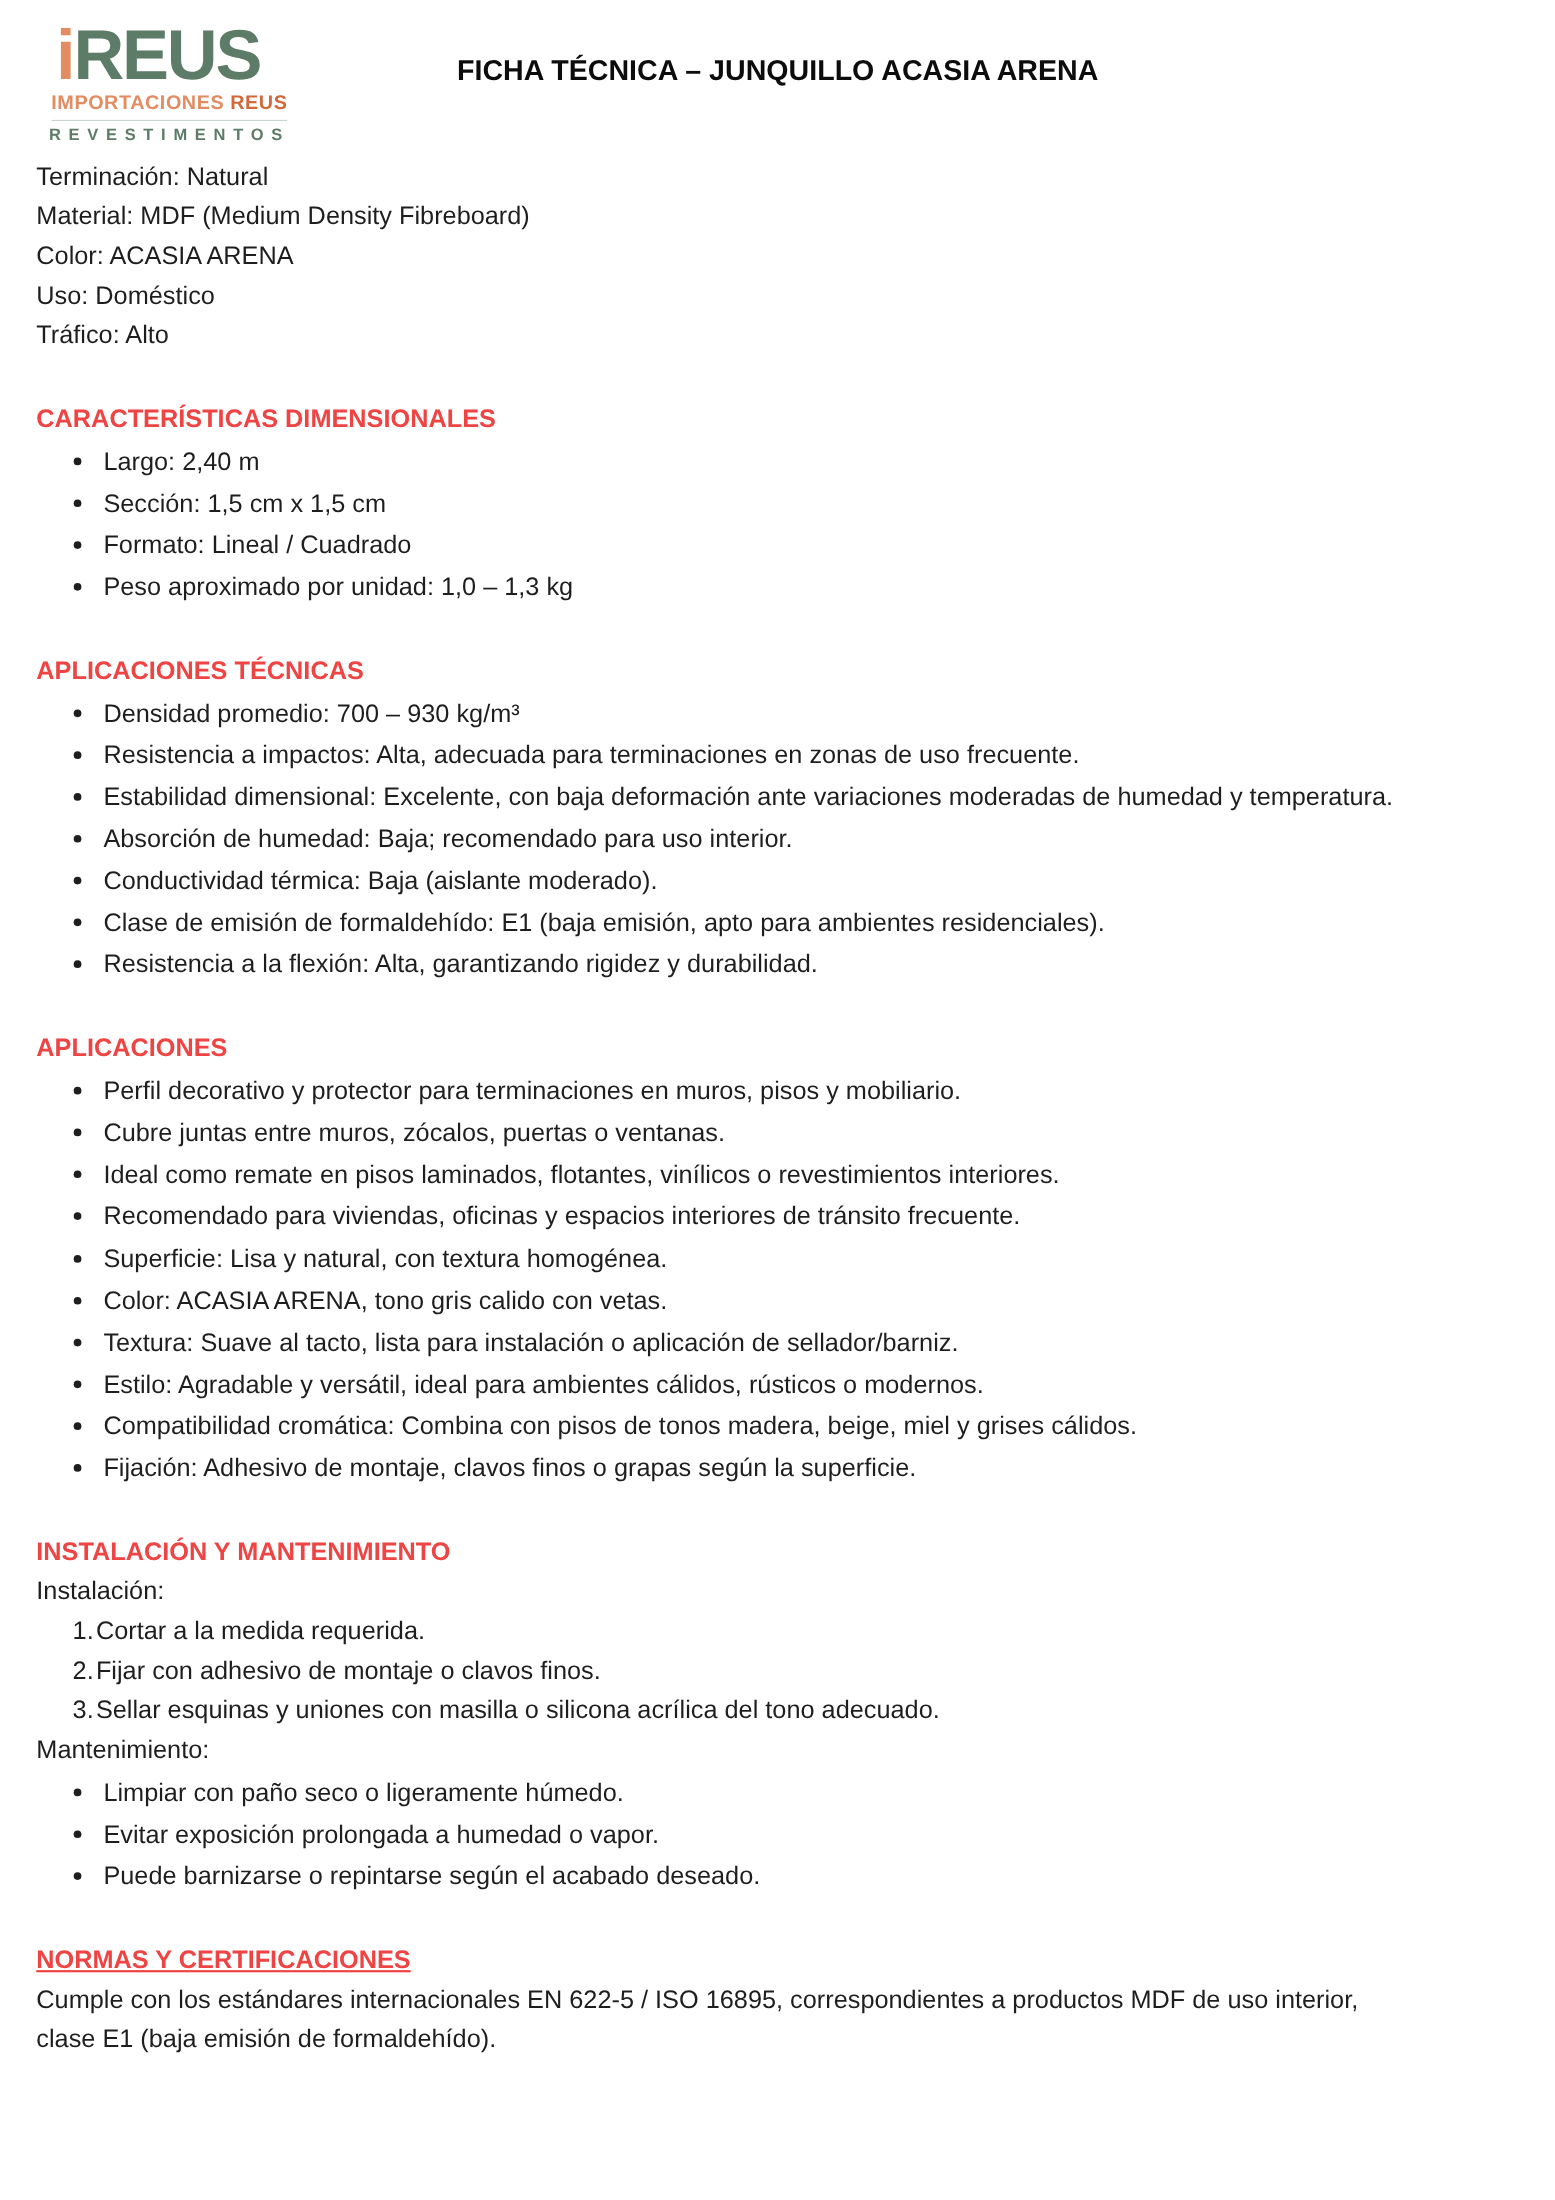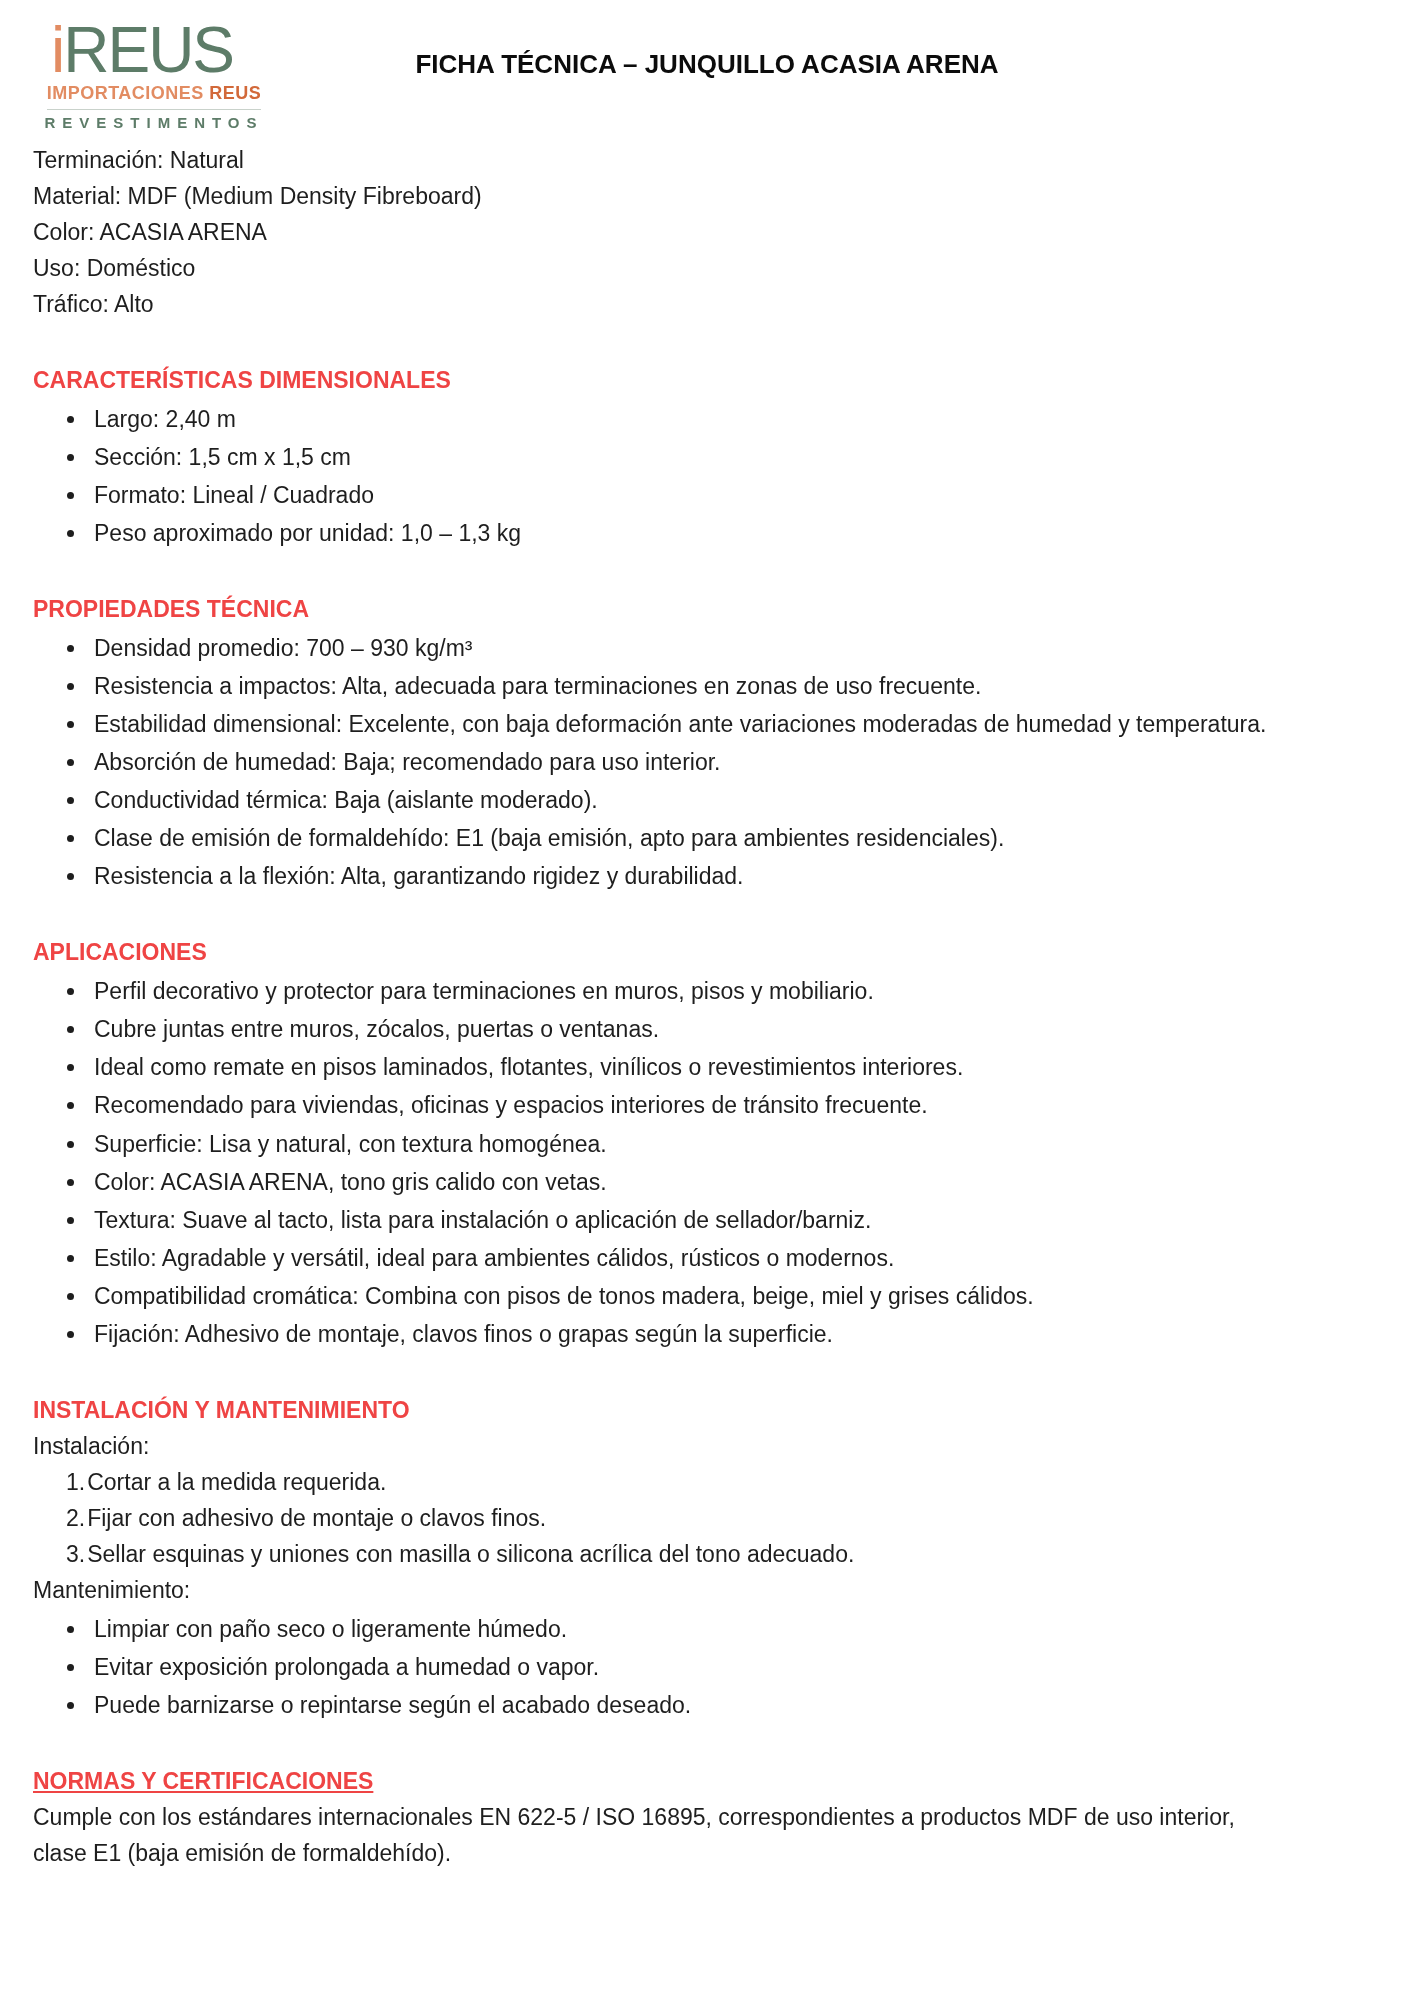--- a/index.html
+++ b/index.html
@@ -12,21 +12,21 @@
     color: #1e1e1e;
     font-family: "Liberation Sans", "DejaVu Sans", sans-serif;
     font-size: 23px;
     line-height: 36px;
   }
 
   
   header { position: relative; height: 122px; margin-bottom: 2px; }
   .logo { position: absolute; left: 6px; top: 2px; width: 230px; text-align: center; }
   .logo-mark {
-    font-weight: 400;
+    font-weight: 700;
     font-size: 64px;
     line-height: 60px;
     letter-spacing: -2px;
     text-align: left;
     padding-left: 12px;
   }
   .logo-i    { color: var(--logo-orange); }
   .logo-reus { color: var(--logo-green); }
   .logo-line1 {
     font-size: 18px; font-weight: 700; line-height: 22px; letter-spacing: 0.5px;
@@ -106,21 +106,21 @@
     <h2 class="sec-heading">CARACTERÍSTICAS DIMENSIONALES</h2>
     <ul class="bullets">
       <li>Largo: 2,40 m</li>
       <li>Sección: 1,5 cm x 1,5 cm</li>
       <li>Formato: Lineal / Cuadrado</li>
       <li>Peso aproximado por unidad: 1,0 – 1,3 kg</li>
     </ul>
   </section>
 
   <section>
-    <h2 class="sec-heading">PROPIEDADES TÉCNICA</h2>
+    <h2 class="sec-heading">APLICACIONES TÉCNICAS</h2>
     <ul class="bullets">
       <li>Densidad promedio: 700 – 930 kg/m³</li>
       <li>Resistencia a impactos: Alta, adecuada para terminaciones en zonas de uso frecuente.</li>
       <li>Estabilidad dimensional: Excelente, con baja deformación ante variaciones moderadas de humedad y temperatura.</li>
       <li>Absorción de humedad: Baja; recomendado para uso interior.</li>
       <li>Conductividad térmica: Baja (aislante moderado).</li>
       <li>Clase de emisión de formaldehído: E1 (baja emisión, apto para ambientes residenciales).</li>
       <li>Resistencia a la flexión: Alta, garantizando rigidez y durabilidad.</li>
     </ul>
   </section>

